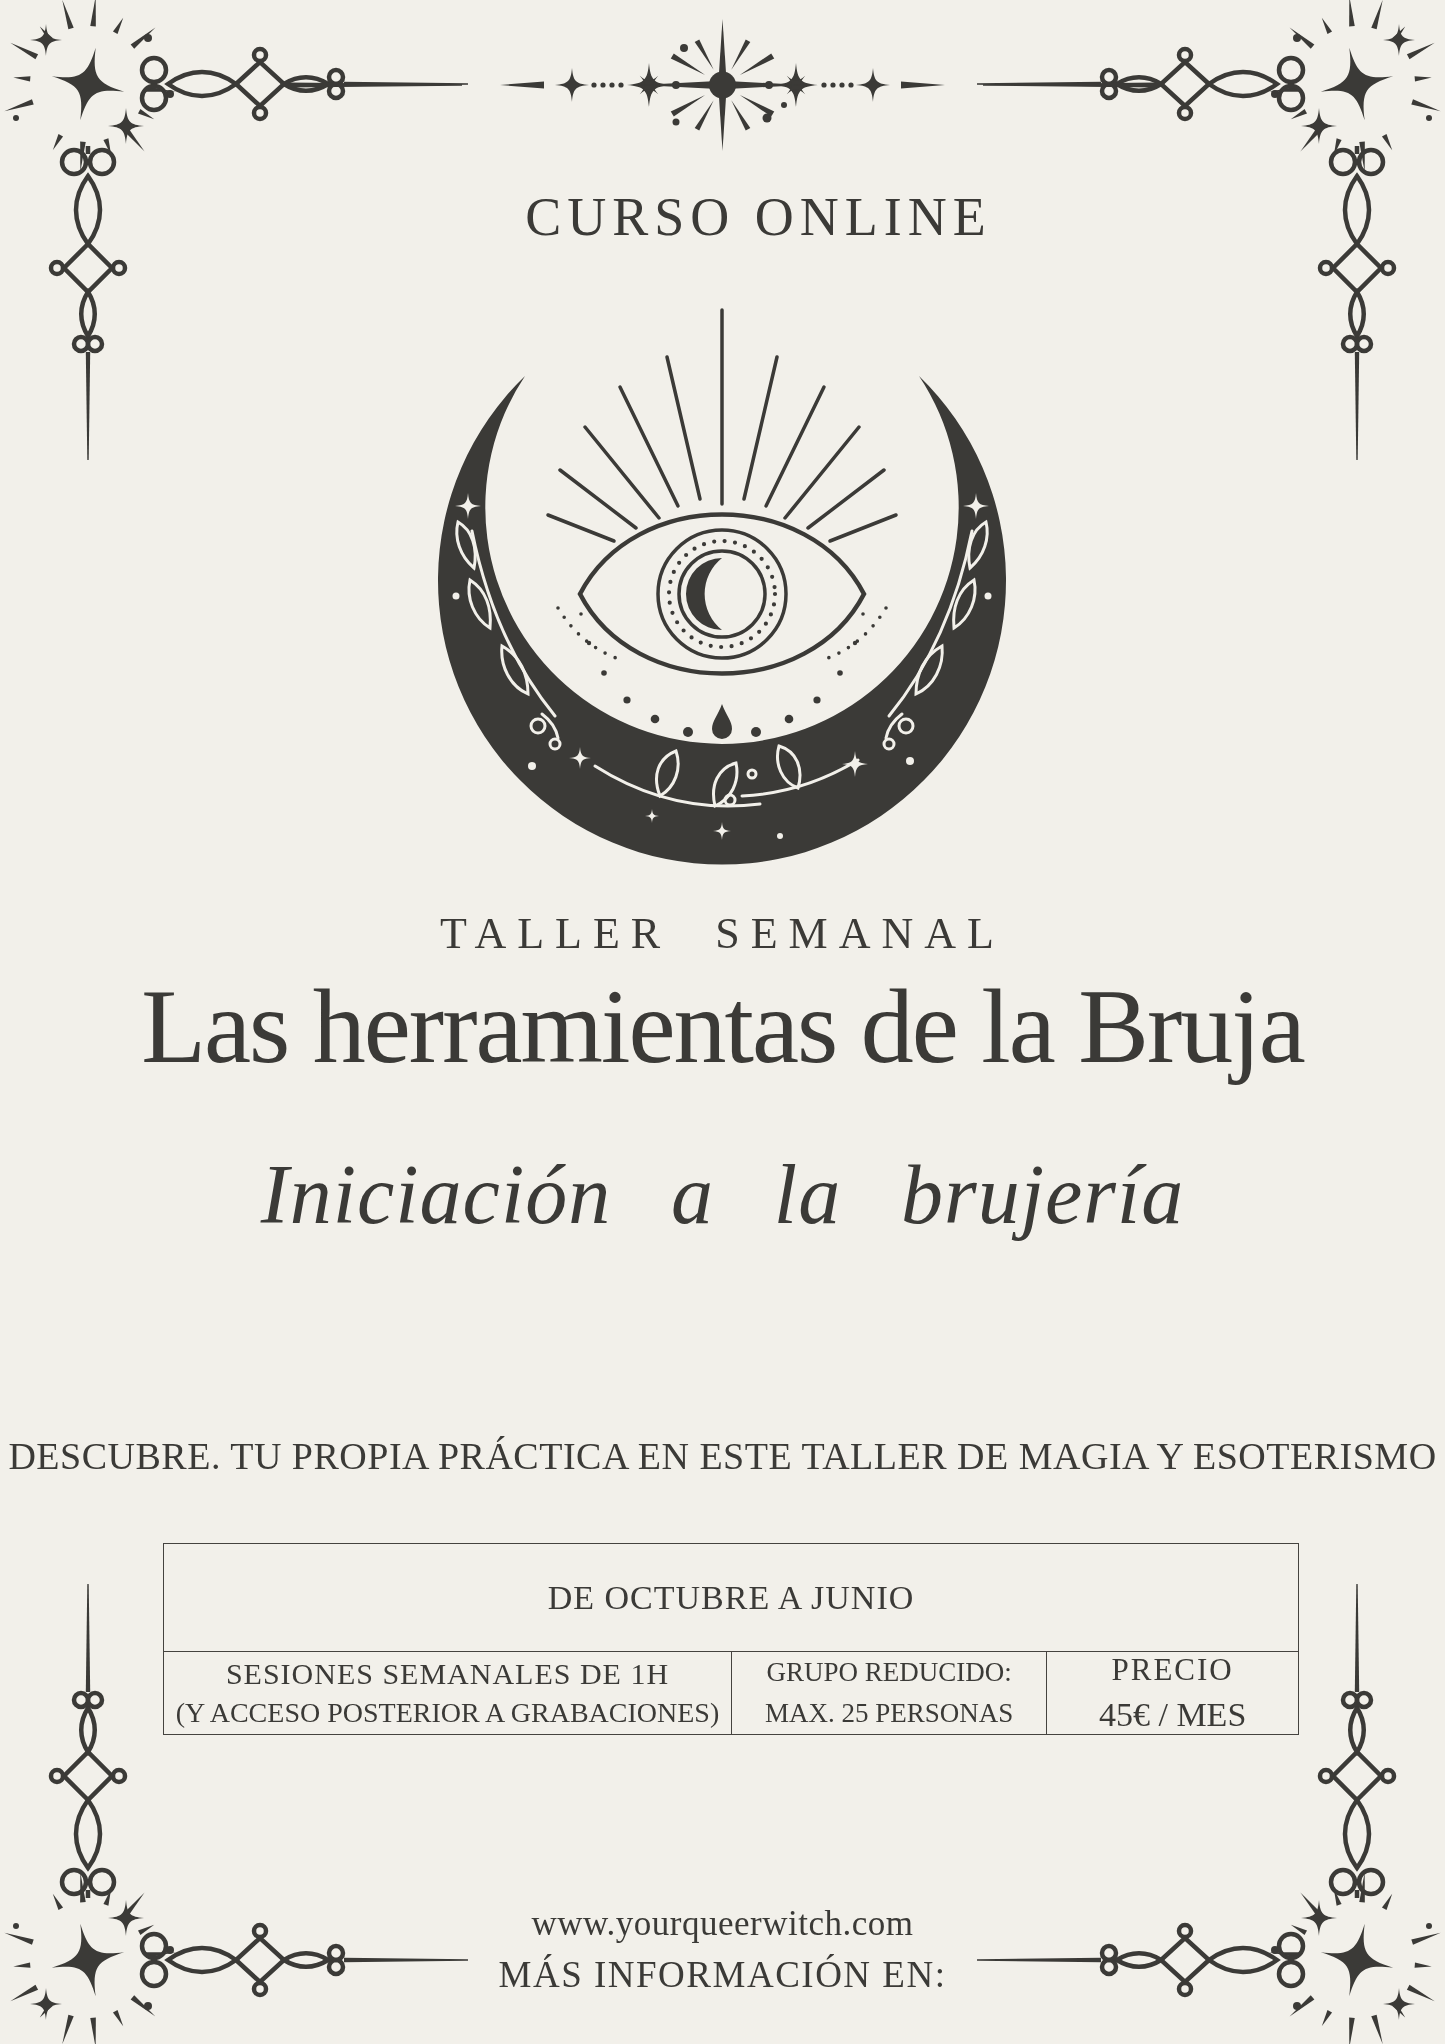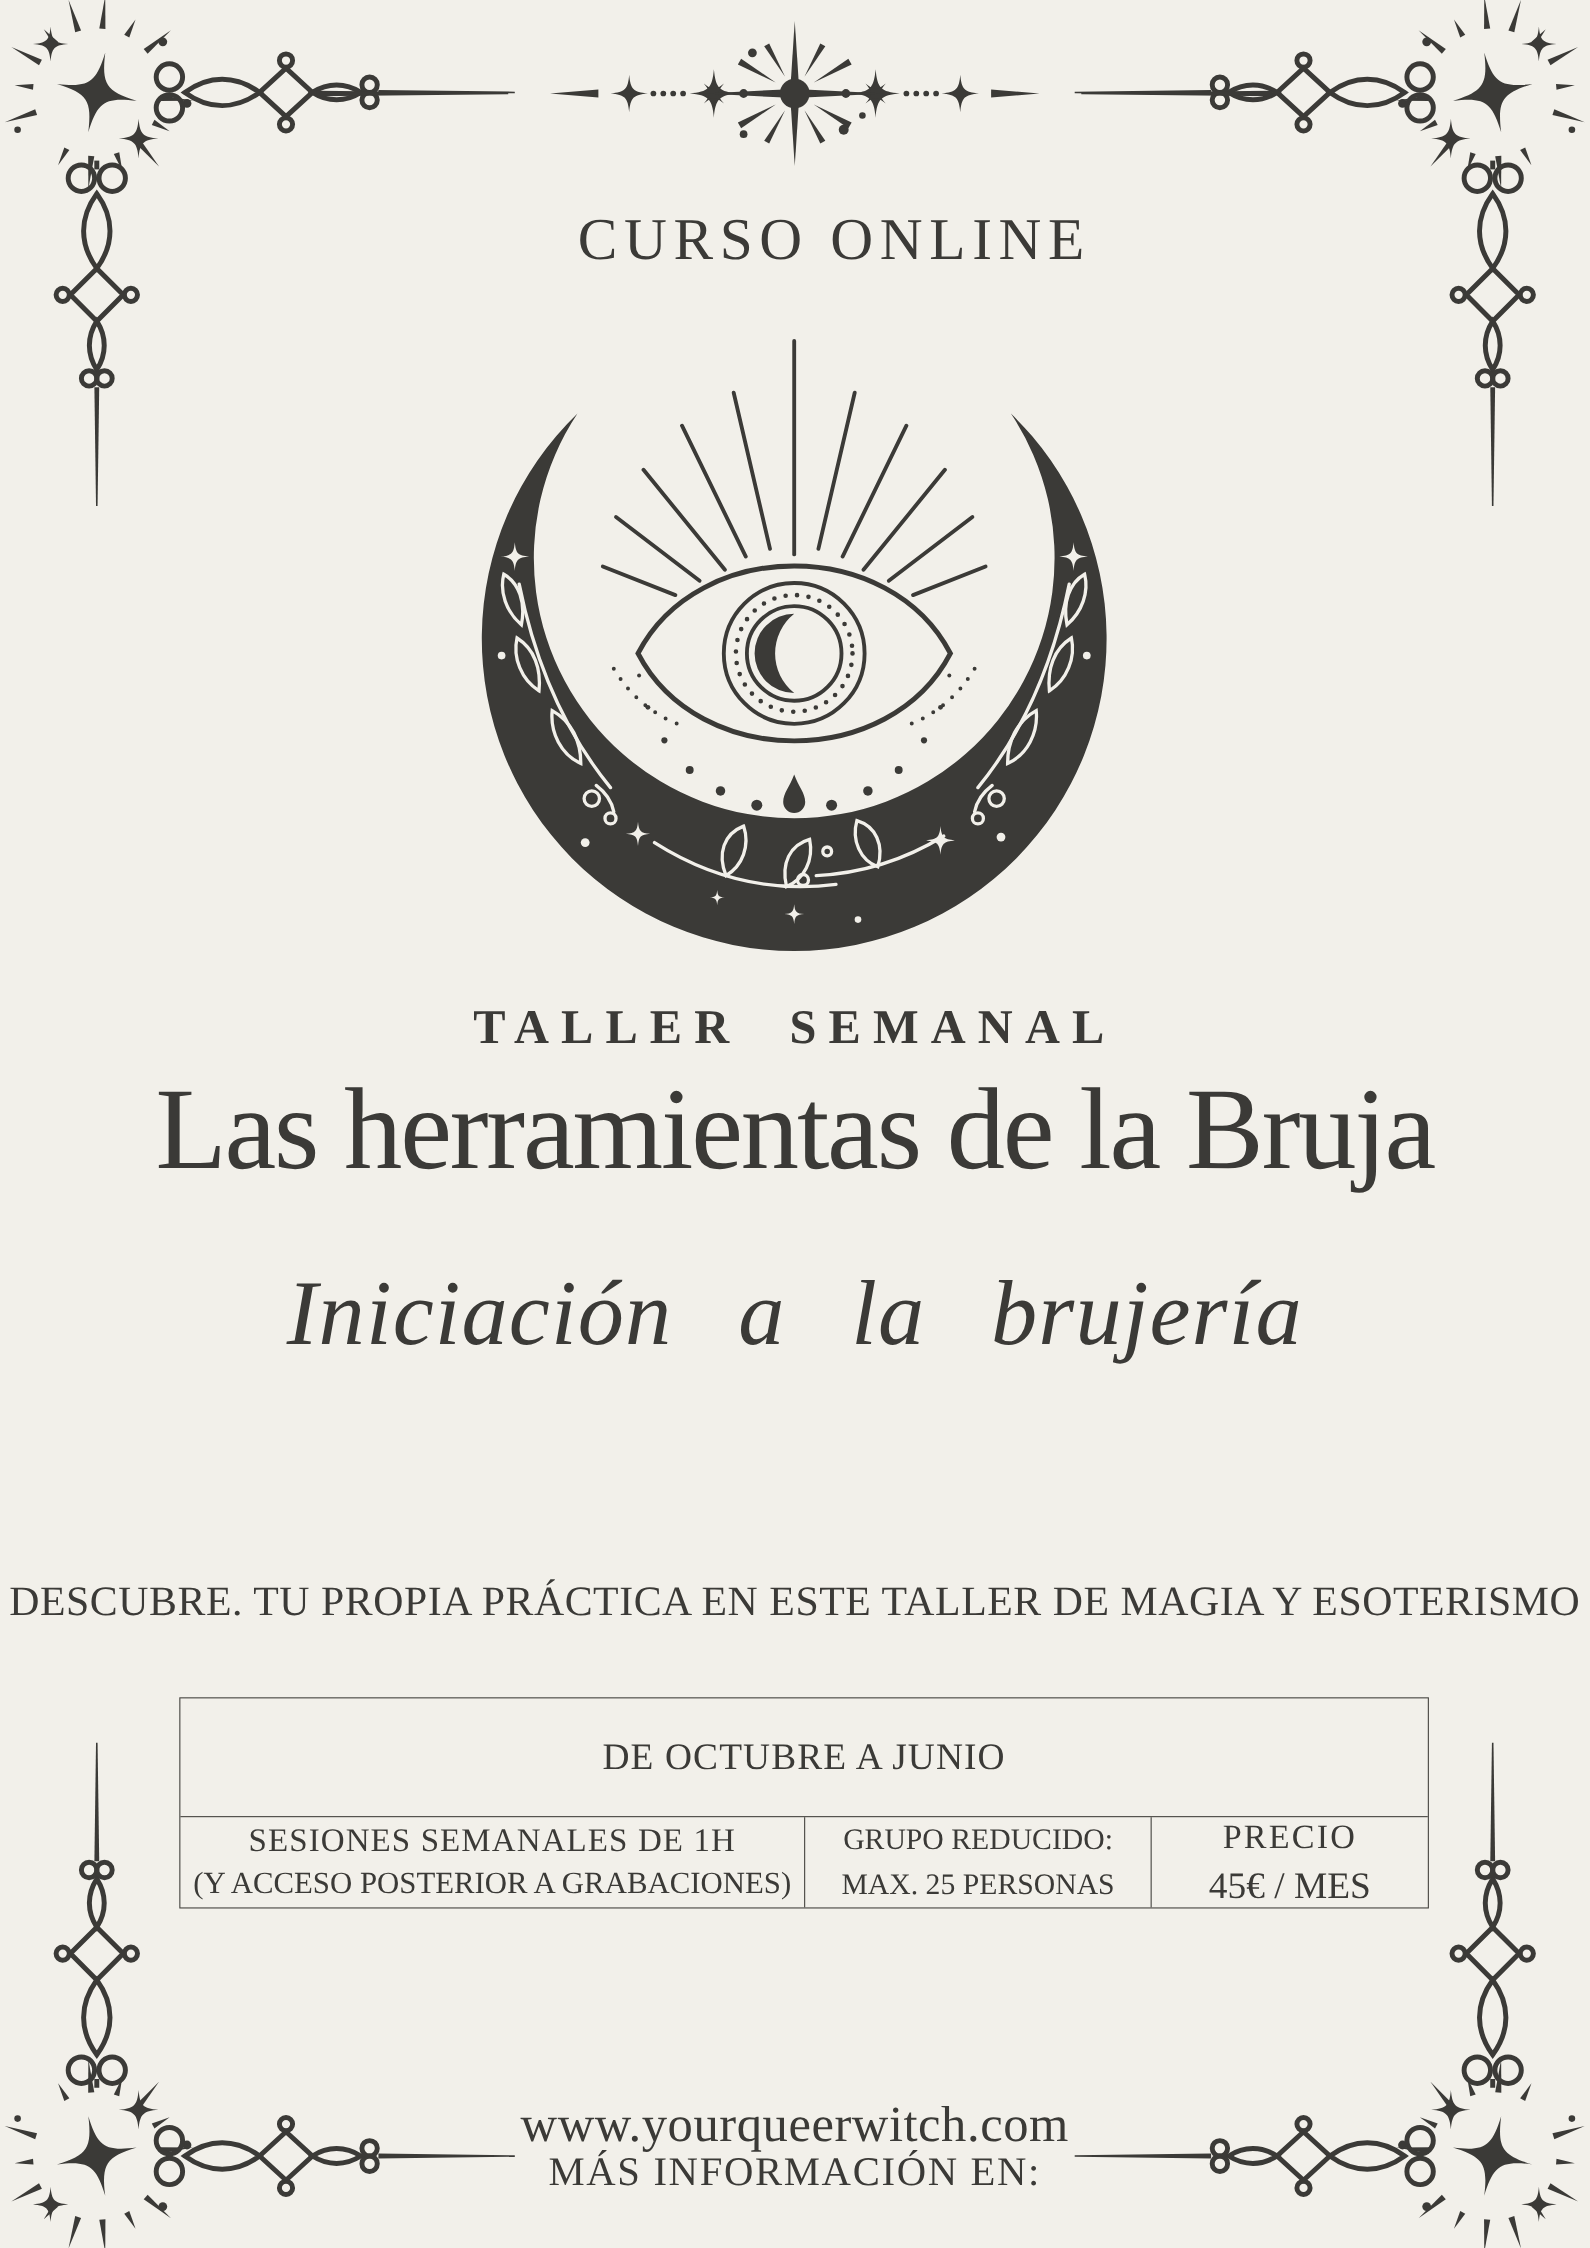--- a/index.html
+++ b/index.html
@@ -4,26 +4,26 @@
 <style>
   html,body{margin:0;padding:0;}
   body{width:1445px;height:2044px;background:#f2f0ea;}
   .poster{
     position:relative;width:1445px;height:2044px;overflow:hidden;
     background:#f2f0ea;color:#3b3a37;
     font-family:"Liberation Serif","DejaVu Serif",serif;
   }
   .txt{position:absolute;left:0;width:100%;text-align:center;white-space:nowrap;}
   .curso     {top:186px;  font-size:54px;  letter-spacing:6px;padding-left:36px;}
-  .taller    {top:908px;  font-size:44px;  letter-spacing:11px; word-spacing:22px;font-weight:bold;}
+  .taller    {top:908px;  font-size:44px;  letter-spacing:11px; word-spacing:22px;}
   .maintitle {top:966px;  font-size:106px; letter-spacing:-2px;}
   .subtitle  {top:1146px; font-size:84px;  font-style:italic; word-spacing:0.45em; letter-spacing:1px;}
   .tagline   {top:1434px; font-size:38px;  letter-spacing:0.5px;}
   .masinfo   {top:1953px; font-size:37px;  letter-spacing:1.5px;}
-  .website   {top:1904px; font-size:46px;  letter-spacing:0.5px;}
+  .website   {top:1904px; font-size:35px;  letter-spacing:0.5px;}
 
   .corner{position:absolute;width:470px;height:460px;}
   .corner.tl{left:0;top:0;}
   .corner.tr{right:0;top:0;transform:scaleX(-1);}
   .corner.bl{left:0;top:1584px;transform:scaleY(-1);}
   .corner.br{right:0;top:1584px;transform:scale(-1,-1);}
   .top-divider{position:absolute;left:288px;top:18px;width:869px;height:134px;}
   .moon{position:absolute;left:430px;top:296px;width:584px;height:588px;}
 
   .schedule{

